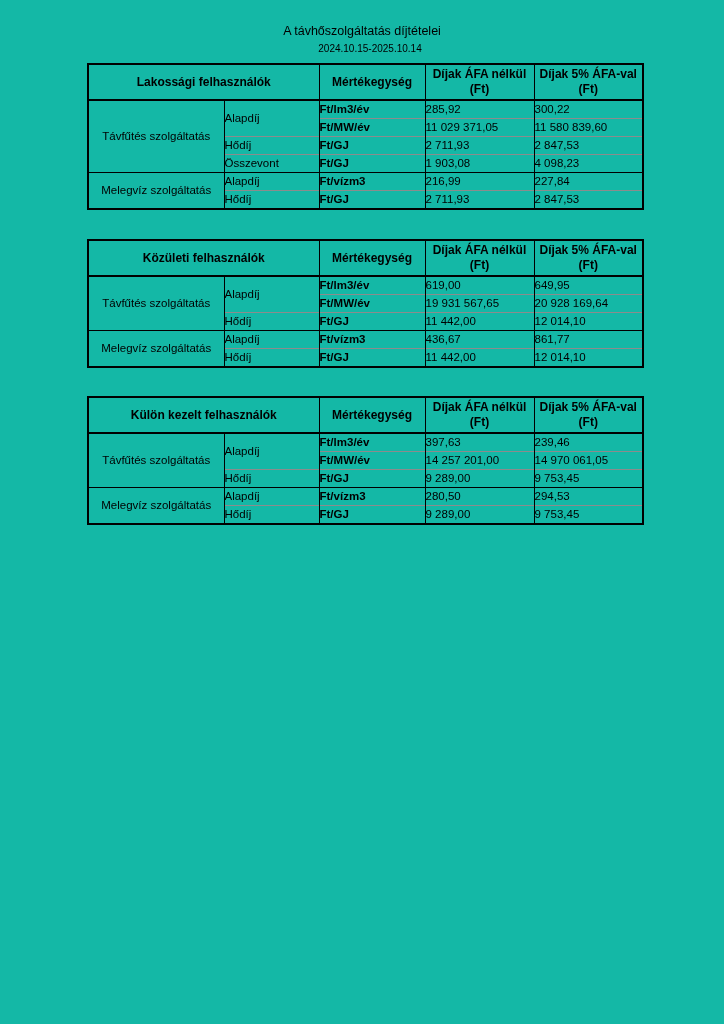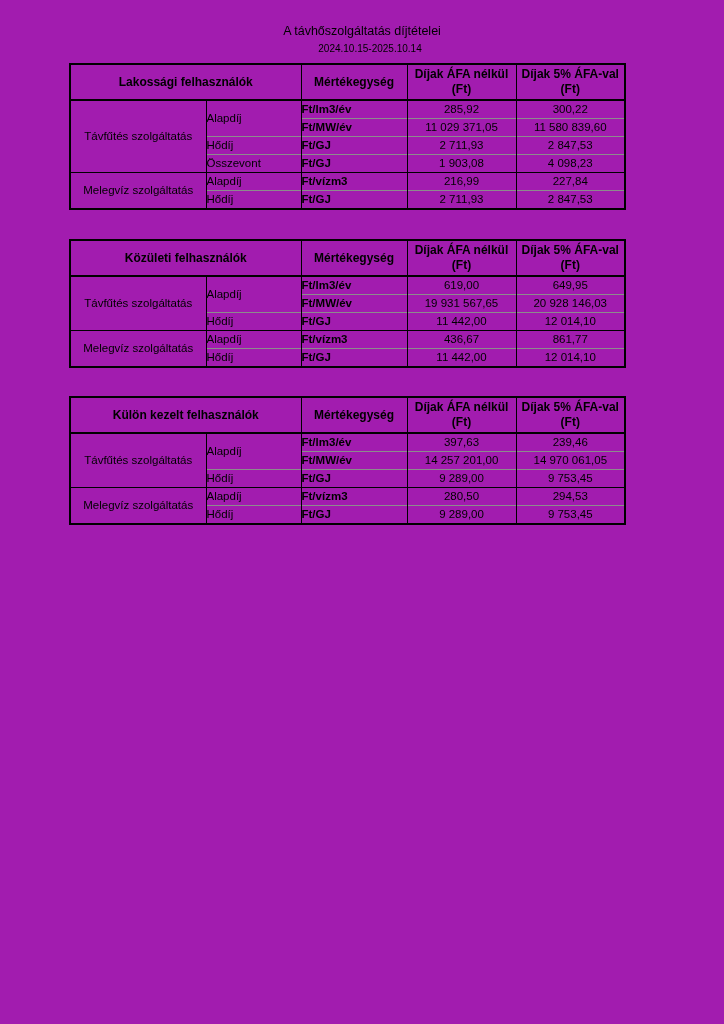--- a/index.html
+++ b/index.html
@@ -1,20 +1,20 @@
 <!DOCTYPE html>
 <html><head>
 <meta charset="utf-8">
 <style>
   html, body { margin: 0; padding: 0; background: #fff; }
   .page {
     position: relative;
     width: 724px;
     height: 1024px;
-    background: #a21caf;
+    background: #14b8a6;
     font-family: "Liberation Sans", sans-serif;
     color: #000;
     overflow: hidden;
   }
   .doc-title {
     position: absolute;
     top: 23px;
     left: 0;
     width: 724px;
     text-align: center;
@@ -25,21 +25,21 @@
     position: absolute;
     top: 41px;
     left: 8px;
     width: 724px;
     text-align: center;
     font-size: 10px;
     line-height: 16px;
   }
   table.tariff {
     position: absolute;
-    left: 69px;
+    left: 87px;
     border-collapse: collapse;
     table-layout: fixed;
     width: 555px;
     border: 2px solid #000;
     font-size: 11.5px;
   }
   table.t1 { top: 63px; }
   table.t2 { top: 239px; }
   table.t3 { top: 396px; }
 
@@ -69,21 +69,21 @@
     line-height: 17px;
     padding: 0;
     vertical-align: middle;
     white-space: nowrap;
     overflow: hidden;
   }
   table.tariff tr.group-start td { border-top: 1.5px solid #000; }
   td.service { text-align: center; margin-top: 16px; }
   td.fee     { }
   td.unit    { text-align: left; padding-left: 3px; font-weight: bold; }
-  td.num     { text-align: center; padding-right: 4px; }
+  td.num     { text-align: left; padding-right: 4px; }
 </style>
 </head>
 <body>
 
 <div class="page">
 
   <div class="doc-title">A távhőszolgáltatás díjtételei</div>
   <div class="doc-period">2024.10.15-2025.10.14</div>
 
   <table class="tariff t1">
@@ -163,21 +163,21 @@
       <tr>
         <td class="service" rowspan="3">Távfűtés szolgáltatás</td>
         <td class="fee" rowspan="2">Alapdíj</td>
         <td class="unit">Ft/lm3/év</td>
         <td class="num">619,00</td>
         <td class="num">649,95</td>
       </tr>
       <tr>
         <td class="unit">Ft/MW/év</td>
         <td class="num">19 931 567,65</td>
-        <td class="num">20 928 146,03</td>
+        <td class="num">20 928 169,64</td>
       </tr>
       <tr>
         <td class="fee">Hődíj</td>
         <td class="unit">Ft/GJ</td>
         <td class="num">11 442,00</td>
         <td class="num">12 014,10</td>
       </tr>
       <tr class="group-start">
         <td class="service" rowspan="2">Melegvíz szolgáltatás</td>
         <td class="fee">Alapdíj</td>

